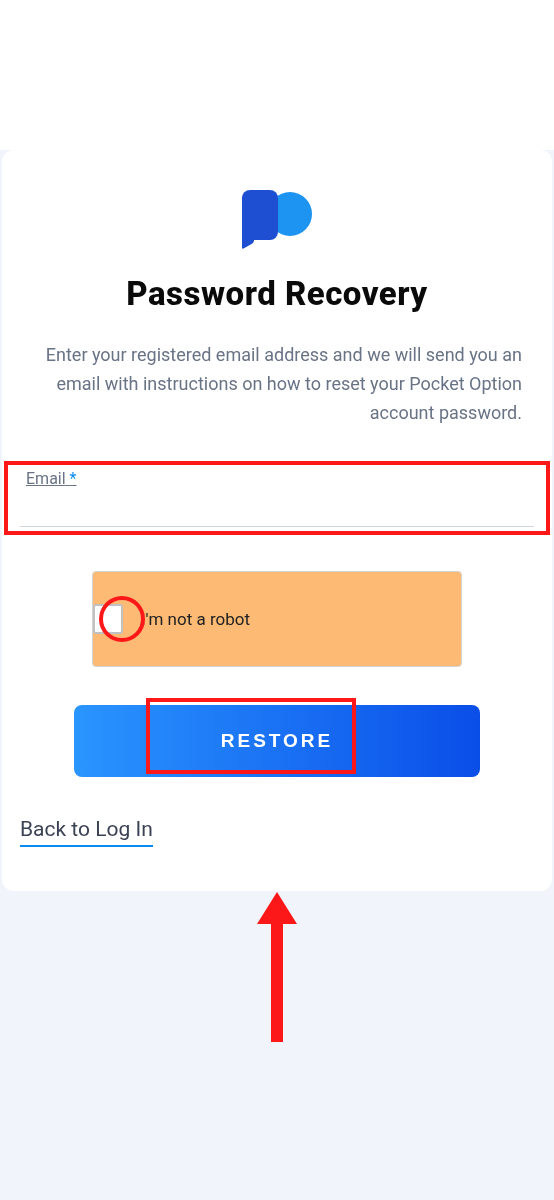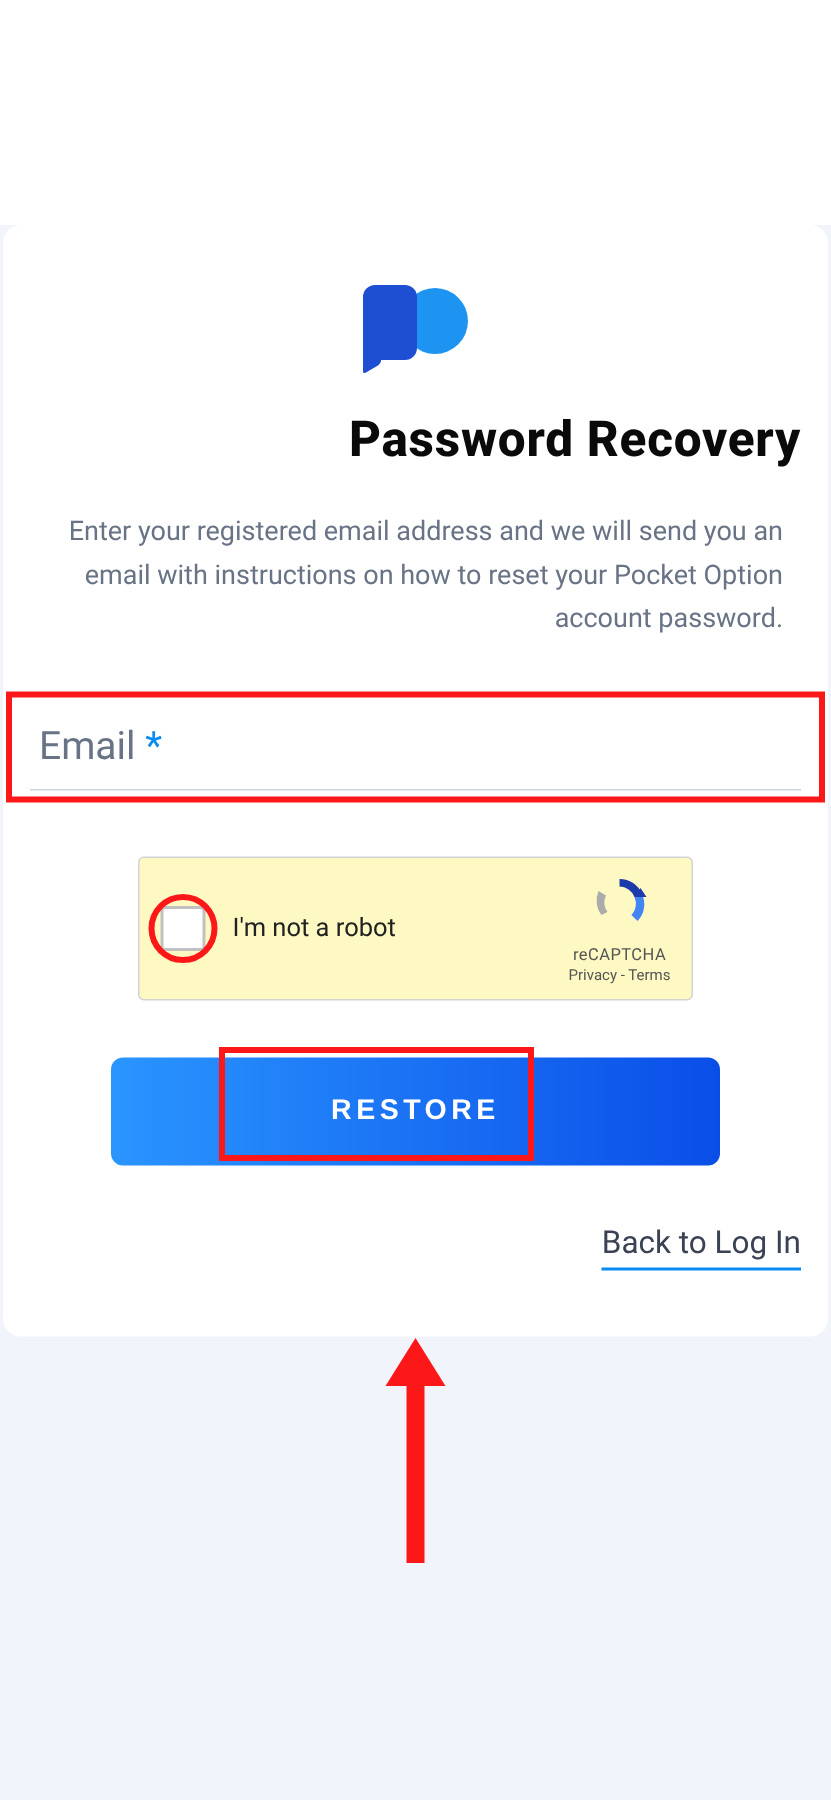--- a/index.html
+++ b/index.html
@@ -107,21 +107,21 @@
       position: absolute;
       left: 26px;
       top: 2px;
       width: 44px;
       height: 44px;
       background: #0a8bf0;
       border-radius: 50%;
       opacity: 0.92;
     }
     .title {
-      text-align: right;
+      text-align: center;
       font-size: 33px;
       font-weight: 800;
       color: #0a0a0a;
       letter-spacing: 0.5px;
       margin-bottom: 28px;
     }
     .description {
       text-align: right;
       font-size: 18px;
       line-height: 1.6;
@@ -149,39 +149,40 @@
       height: 62px;
       border: none;
       border-bottom: 1px solid #d0d5dd;
       font-size: 19px;
       padding: 0 4px;
       outline: none;
       background: transparent;
     }
     .email-label {
       position: absolute;
-      top: 18px;
+      top: 4px;
       left: 6px;
-      font-size: 26px;
+      font-size: 16px;
       color: #697386;
       pointer-events: none;
+      text-decoration: underline;
     }
     .email-label .asterisk {
       color: #0a8bf0;
     }
     .recaptcha-box {
       margin: 0 auto 38px;
       width: 370px;
       height: 96px;
       border: 1px solid #d3d3d3;
-      background: #fef9c3;
+      background: #fdba74;
       border-radius: 4px;
       display: flex;
       align-items: center;
-      padding: 0 14px;
+      padding: 0 0;
       position: relative;
     }
     .recaptcha-checkbox {
       width: 30px;
       height: 30px;
       border: 2px solid #c1c1c1;
       border-radius: 3px;
       background: #fff;
       cursor: pointer;
       position: relative;
@@ -246,21 +247,21 @@
     }
     .arrow-annotation {
       position: absolute;
       left: 50%;
       transform: translateX(-50%);
       top: 742px;
       pointer-events: none;
       z-index: 5;
     }
     .back-link-wrap {
-      text-align: right;
+      text-align: left;
     }
     .back-link {
       font-size: 21px;
       color: #3a4254;
       text-decoration: none;
       border-bottom: 2px solid #0a8bf0;
       padding-bottom: 4px;
       cursor: pointer;
     }
   </style>
@@ -298,32 +299,20 @@
         <span>Email</span>
         <span class="asterisk">*</span>
       </span>
       <input type="email" class="email-input" style="">
     </div>
 
     <div class="recaptcha-box">
       <div class="red-circle"></div>
       <div class="recaptcha-checkbox"></div>
       <span class="recaptcha-text">I'm not a robot</span>
-      <div class="recaptcha-right">
-        <svg class="recaptcha-logo" viewBox="0 0 40 40">
-          <path d="M20 4 A16 16 0 0 1 35 14 L30 16 A11 11 0 0 0 20 9 Z" fill="#1c3aa9"></path>
-          <path d="M35 14 A16 16 0 0 1 32 32 L28 28 A11 11 0 0 0 30 16 Z" fill="#4285f4"></path>
-          <path d="M8 28 A16 16 0 0 1 6 12 L11 15 A11 11 0 0 0 12 26 Z" fill="#ababab"></path>
-          <polygon points="34,10 38,16 30,16" fill="#1c3aa9"></polygon>
-        </svg>
-        <div class="recaptcha-brand">reCAPTCHA</div>
-        <div class="recaptcha-links">
-          <span>Privacy</span> - <span>Terms</span>
-        </div>
-      </div>
     </div>
 
     <div class="restore-btn-wrap">
       <div class="red-highlight-box restore-highlight"></div>
       <button class="restore-btn">RESTORE</button>
     </div>
 
     <div class="back-link-wrap">
       <a class="back-link">Back to Log In</a>
     </div>

